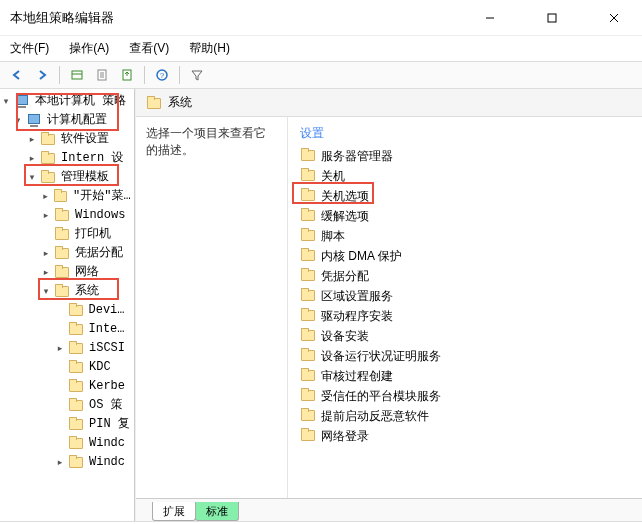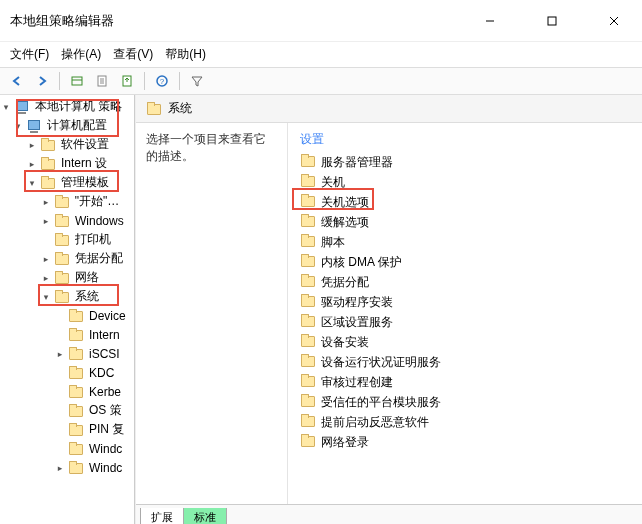--- a/index.html
+++ b/index.html
@@ -1,50 +1,50 @@
 <!DOCTYPE html>
 <html><head>
 <meta charset="utf-8">
 <style>
   * { box-sizing: border-box; }
   body { margin: 0; font-family: "Microsoft YaHei", "Segoe UI", sans-serif; font-size: 12px; background: #fff; color: #000; width: 642px; height: 524px; overflow: hidden; position: relative; }
-  .titlebar { display: flex; align-items: center; height: 42px; padding: 0 6px; border-bottom: 1px solid #eee; gap: 18px; }
+  .titlebar { display: flex; align-items: center; height: 36px; padding: 0 6px; border-bottom: 1px solid #eee; gap: 18px; }
   .titlebar .title { flex: 1; font-size: 13px; padding-left: 4px; }
   .titlebar .winbtn { width: 44px; height: 28px; display: flex; align-items: center; justify-content: center; color: #000; }
-  .menubar { display: flex; gap: 12px; padding: 4px 10px 4px 10px; font-size: 12px; }
+  .menubar { display: flex; gap: 20px; padding: 4px 10px 4px 10px; font-size: 12px; }
   .menubar span { cursor: default; }
   .toolbar { display: flex; align-items: center; gap: 3px; padding: 3px 6px; border-top: 1px solid #ddd; border-bottom: 1px solid #ddd; height: 28px; background: #fafafa; }
   .tbtn { width: 22px; height: 22px; display: flex; align-items: center; justify-content: center; border: 1px solid transparent; }
   .tsep { width: 1px; height: 18px; background: #ccc; margin: 0 3px; }
   .main { display: flex; height: 432px; }
   .sidebar { width: 135px; border-right: 1px solid #ccc; overflow-y: auto; overflow-x: hidden; padding: 2px 0; position: relative; }
   .tree ul { list-style: none; margin: 0; padding: 0; }
   .tree li { white-space: nowrap; }
   .node { display: flex; align-items: center; height: 19px; cursor: default; }
   .node .twisty { width: 12px; text-align: center; color: #555; font-size: 9px; }
   .node .ficon { width: 16px; height: 14px; margin: 0 2px; position: relative; }
   .folder-icon::before { content: ""; position: absolute; inset: 2px 1px 1px 1px; background: #ffe9a6; border: 1px solid #d4b060; border-radius: 1px; }
   .folder-icon::after { content: ""; position: absolute; top: 0; left: 1px; width: 6px; height: 3px; background: #ffe9a6; border: 1px solid #d4b060; border-bottom: none; border-radius: 1px 1px 0 0; }
   .comp-icon::before { content: ""; position: absolute; inset: 1px 2px 3px 2px; background: #7fb7e8; border: 1px solid #3a75aa; }
   .comp-icon::after { content: ""; position: absolute; bottom: 0; left: 4px; right: 4px; height: 2px; background: #888; }
-  .node .label { padding: 1px 3px; overflow: hidden; text-overflow: ellipsis; }
+  .node .label { padding: 1px 3px; overflow: hidden; text-overflow: ellipsis; font-family: Liberation Mono, monospace; }
   .indent1 { padding-left: 12px; }
   .indent2 { padding-left: 26px; }
   .indent3 { padding-left: 40px; }
   .indent4 { padding-left: 54px; }
   .hibox { position: absolute; border: 2px solid #e74c3c; pointer-events: none; }
   .content { flex: 1; display: flex; flex-direction: column; border-left: 1px solid #eee; position: relative; }
   .content-hdr { display: flex; align-items: center; background: #f5f5f5; border-bottom: 1px solid #ddd; height: 28px; padding: 0 10px; gap: 6px; }
   .content-body { flex: 1; display: flex; overflow: hidden; }
   .desc-col { width: 152px; padding: 8px 10px; font-size: 12px; color: #333; border-right: 1px solid #e4e4e4; }
   .set-col { flex: 1; overflow-y: auto; padding: 6px 0 6px 4px; position: relative; }
   .set-col .col-hdr { padding: 2px 8px 6px 8px; color: #3b82f6; }
   .set-item { display: flex; align-items: flex-start; height: 20px; padding-left: 8px; cursor: default; }
   .set-item .ficon { width: 16px; height: 14px; margin-right: 5px; position: relative; }
-  .tabbar { display: flex; border-top: 1px solid #ccc; height: 23px; align-items: flex-end; padding-left: 4px; font-size: 11px; background: #f9f9f9; }
+  .tabbar { display: flex; border-top: 1px solid #ccc; height: 23px; align-items: flex-end; padding-left: 16px; font-size: 11px; background: #f9f9f9; }
   .tab { border: 1px solid #aaa; border-top: none; padding: 2px 10px; background: #fff; margin-right: -1px; border-radius: 0 0 3px 3px; cursor: default; height: 19px; }
   .tab.active { background: #fff; }
   .tab.inactive { background: #86efac; }
   .statusbar { height: 20px; padding: 2px 8px; border-top: 1px solid #ddd; font-size: 12px; color: #444; }
   ::-webkit-scrollbar { width: 16px; height: 16px; }
   ::-webkit-scrollbar-track { background: #f0f0f0; }
   ::-webkit-scrollbar-thumb { background: #c6c6c6; border: 1px solid #aaa; }
   ::-webkit-scrollbar-button { background: #e8e8e8; border: 1px solid #aaa; height: 16px; }
 </style>
 </head>
@@ -319,25 +319,25 @@
             <div class="set-item">
               <span class="ficon folder-icon"></span>
               <span>内核 DMA 保护</span>
             </div>
             <div class="set-item">
               <span class="ficon folder-icon"></span>
               <span>凭据分配</span>
             </div>
             <div class="set-item">
               <span class="ficon folder-icon"></span>
+              <span>区域设置服务</span>
+            </div>
+            <div class="set-item">
+              <span class="ficon folder-icon"></span>
               <span>驱动程序安装</span>
-            </div>
-            <div class="set-item">
-              <span class="ficon folder-icon"></span>
-              <span>区域设置服务</span>
             </div>
             <div class="set-item">
               <span class="ficon folder-icon"></span>
               <span>设备安装</span>
             </div>
             <div class="set-item">
               <span class="ficon folder-icon"></span>
               <span>设备运行状况证明服务</span>
             </div>
             <div class="set-item">

